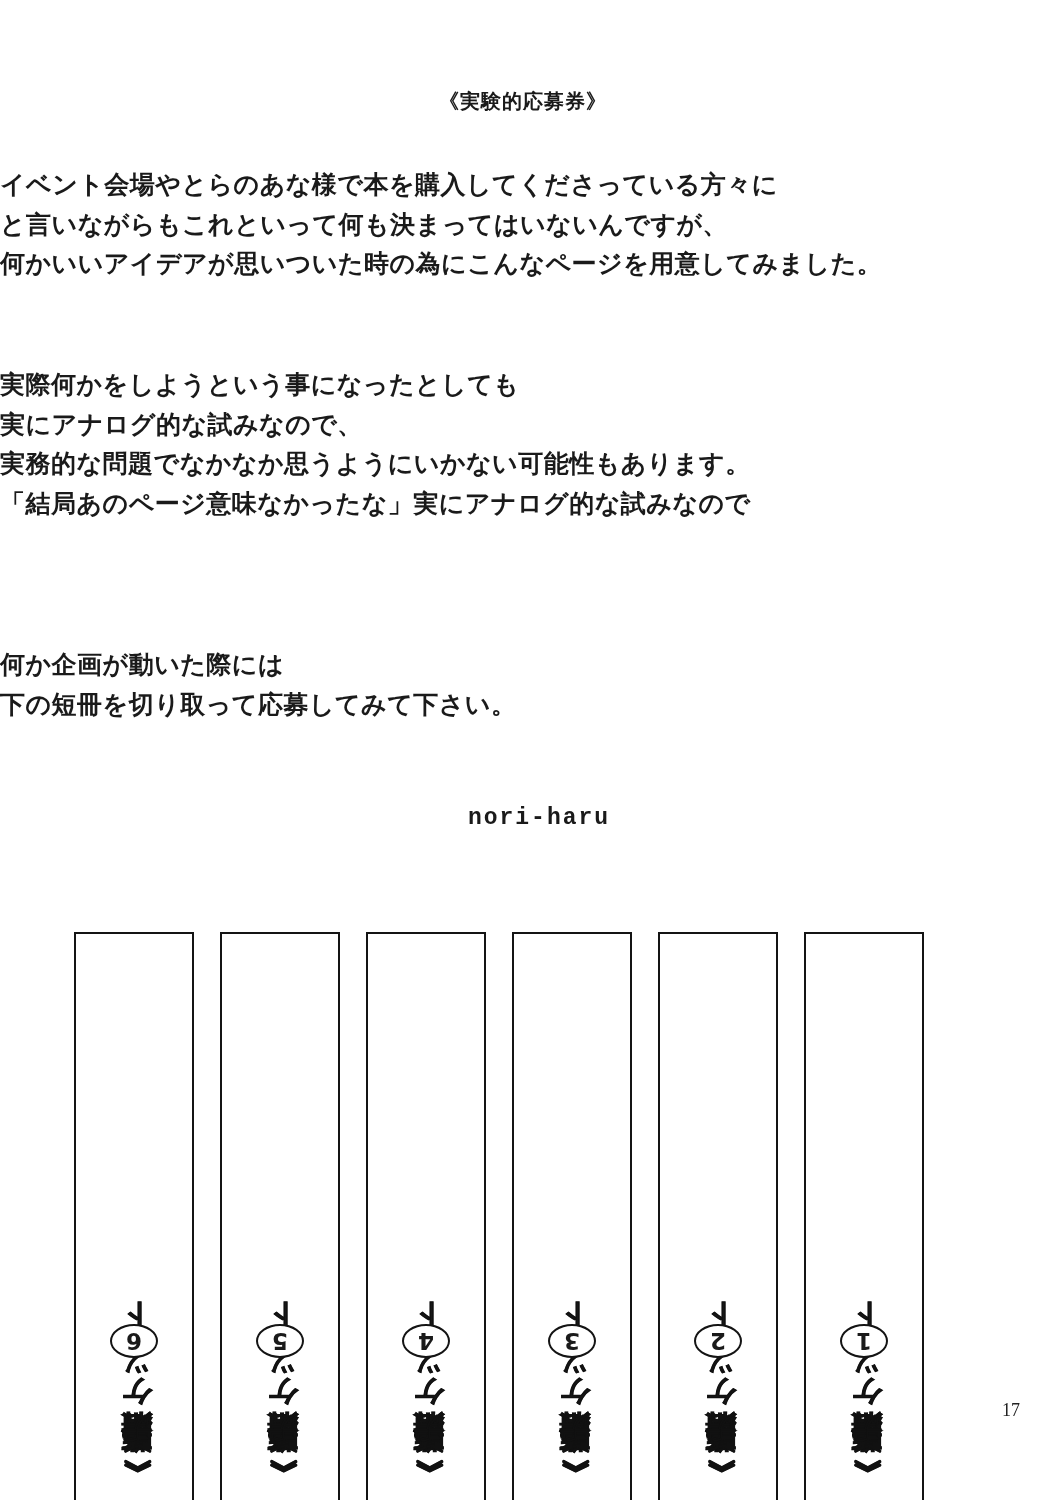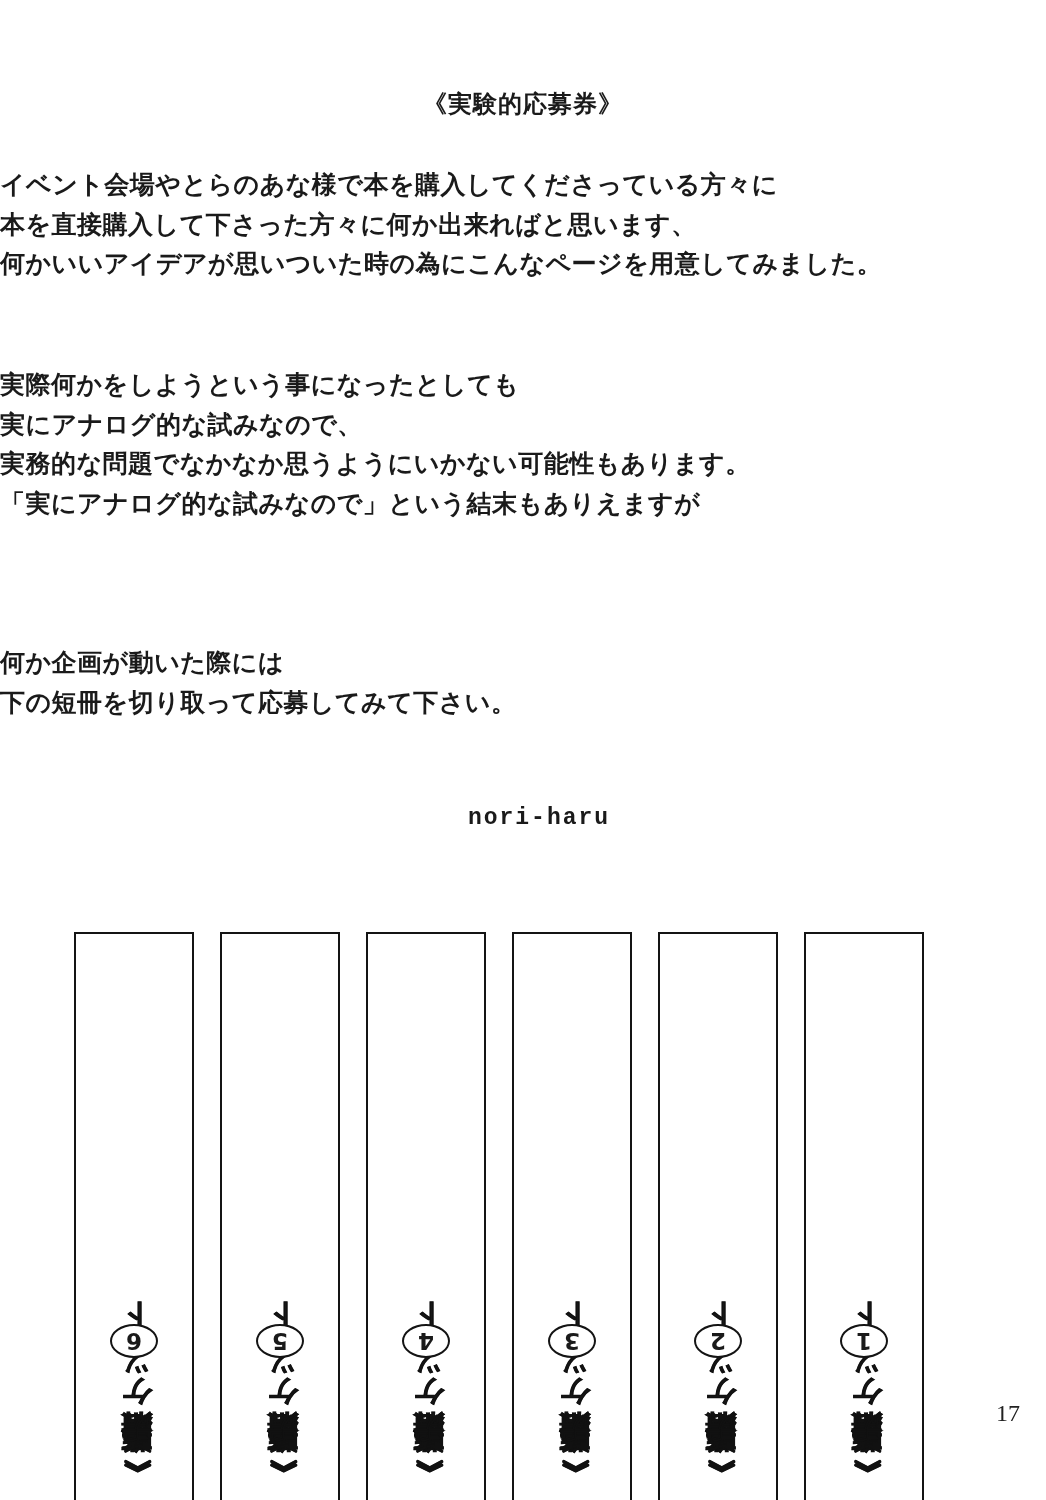--- a/index.html
+++ b/index.html
@@ -21,38 +21,38 @@
     inset: 0;
   }
 
   
   .doc-title {
     position: absolute;
     top: 88px;
     left: 0;
     width: 100%;
     text-align: center;
-    font-size: 24px;
+    font-size: 20px;
     font-weight: bold;
     letter-spacing: 1px;
   }
 
   
   .body-block {
     position: absolute;
     left: 0;
     width: 100%;
     font-weight: bold;
     line-height: 1.58;
     font-size: 25px;
     letter-spacing: 0.5px;
   }
   #para1 { top: 165px; }
   #para2 { top: 365px; }
-  #para3 { top: 645px; font-family: Liberation Mono, monospace; }
+  #para3 { top: 645px; }
 
   .body-line { display: block; white-space: pre; }
 
   .signature {
     position: absolute;
     top: 805px;
     left: 16px;
     width: 100%;
     text-align: center;
     font-family: Liberation Mono, monospace;
@@ -117,43 +117,43 @@
     justify-content: center;
     background: #fff;
     writing-mode: horizontal-tb;
   }
 
   
   .page-number {
     position: absolute;
     right: 26px;
     top: 1400px;
-    font-size: 24px;
+    font-size: 18px;
     font-family: "Liberation Serif", serif;
     color: #222;
   }
 </style>
 </head>
 <body>
 
 <div class="page">
 
   <div class="doc-title">《実験的応募券》</div>
 
   <div class="body-block" id="para1">
     <span class="body-line">イベント会場やとらのあな様で本を購入してくださっている方々に</span>
-    <span class="body-line">本を直接購入して下さった方々に何か出来ればと思います、</span>
+    <span class="body-line">と言いながらもこれといって何も決まってはいないんですが、</span>
     <span class="body-line">何かいいアイデアが思いついた時の為にこんなページを用意してみました。</span>
   </div>
 
   <div class="body-block" id="para2">
     <span class="body-line">実際何かをしようという事になったとしても</span>
     <span class="body-line">実にアナログ的な試みなので、</span>
     <span class="body-line">実務的な問題でなかなか思うようにいかない可能性もあります。</span>
-    <span class="body-line">「実にアナログ的な試みなので」という結末もありえますが</span>
+    <span class="body-line">「結局あのページ意味なかったな」実にアナログ的な試みなので</span>
   </div>
 
   <div class="body-block" id="para3">
     <span class="body-line">何か企画が動いた際には</span>
     <span class="body-line">下の短冊を切り取って応募してみて下さい。</span>
   </div>
 
   <div class="signature">nori-haru</div>
 
   <div class="tickets">

